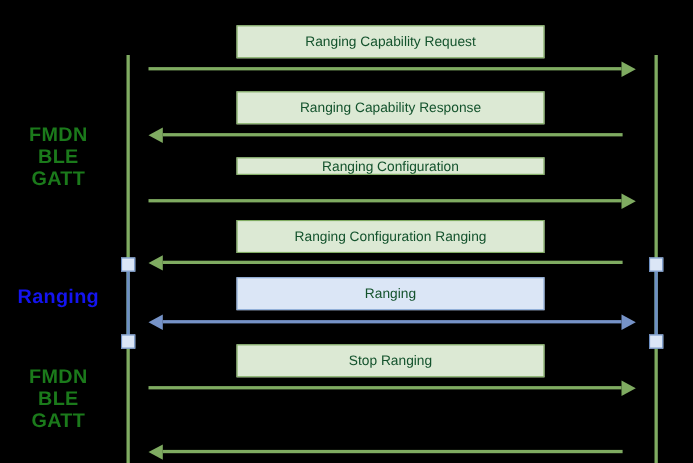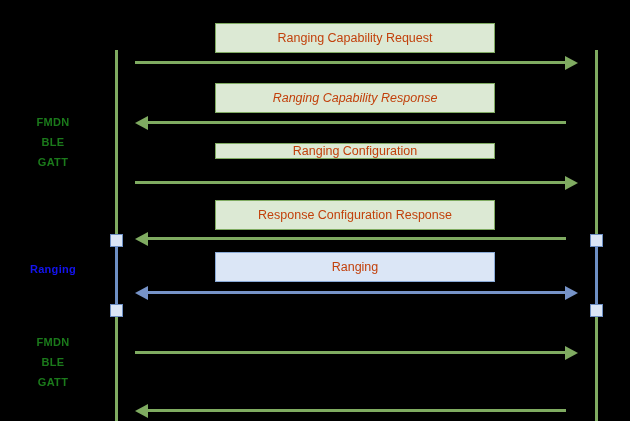--- a/index.html
+++ b/index.html
@@ -19,36 +19,36 @@
   .lifeline {
     position: absolute;
     width: 3px;
     background: #7fab61;
   }
   
   .phase-label {
     position: absolute;
     text-align: center;
     font-weight: bold;
-    font-size: 11px;
+    font-size: 18px;
     line-height: 20px;
     letter-spacing: 0.3px;
     white-space: pre-line;
   }
   .phase-label.green { color: #1b7a1b; }
   .phase-label.blue  { color: #1414f0; }
   
   .msg-box {
     position: absolute;
     box-sizing: border-box;
     display: flex;
     align-items: center;
     justify-content: center;
     font-size: 12.5px;
-    color: #c2410c;
+    color: #14532d;
     border-width: 1px;
     border-style: solid;
   }
   .msg-box.green {
     background: #dce9d4;
     border-color: #7fab61;
   }
   .msg-box.blue {
     background: #dbe6f6;
     border-color: #8aaad6;
@@ -97,41 +97,44 @@
 GATT</div>
     <div class="phase-label blue" style="left: 14px; top: 259px; width: 78px;">Ranging</div>
     <div class="phase-label green" style="left: 14px; top: 332px; width: 78px;">FMDN
 BLE
 GATT</div>
     <div class="msg-box green" style="left: 215px; top: 23px; width: 280px; height: 30px;">
       <span>Ranging Capability Request</span>
     </div>
     <div class="arrow-line green" style="left: 135px; width: 430px; top: 61px;"></div>
     <div class="arrow-head right green" style="top: 55.5px; left: 565px;"></div>
-    <div class="msg-box green" style="left: 215px; top: 83px; width: 280px; height: 30px; font-style: italic;">
+    <div class="msg-box green" style="left: 215px; top: 83px; width: 280px; height: 30px;">
       <span>Ranging Capability Response</span>
     </div>
     <div class="arrow-line green" style="left: 148px; width: 418px; top: 121px;"></div>
     <div class="arrow-head left green" style="top: 115.5px; left: 135px;"></div>
     <div class="msg-box green" style="left: 215px; top: 143px; width: 280px; height: 16px;">
       <span>Ranging Configuration</span>
     </div>
     <div class="arrow-line green" style="left: 135px; width: 430px; top: 181px;"></div>
     <div class="arrow-head right green" style="top: 175.5px; left: 565px;"></div>
     <div class="msg-box green" style="left: 215px; top: 200px; width: 280px; height: 30px;">
-      <span>Response Configuration Response</span>
+      <span>Ranging Configuration Ranging</span>
     </div>
     <div class="arrow-line green" style="left: 148px; width: 418px; top: 237px;"></div>
     <div class="arrow-head left green" style="top: 231.5px; left: 135px;"></div>
     <div class="msg-box blue" style="left: 215px; top: 252px; width: 280px; height: 30px;">
       <span>Ranging</span>
     </div>
     <div class="arrow-line blue" style="left: 148px; width: 417px; top: 291px;"></div>
     <div class="arrow-head left blue" style="top: 285.5px; left: 135px;"></div>
     <div class="arrow-head right blue" style="top: 285.5px; left: 565px;"></div>
+    <div class="msg-box green" style="left: 215px; top: 313px; width: 280px; height: 30px;">
+      <span>Stop Ranging</span>
+    </div>
     <div class="arrow-line green" style="left: 135px; width: 430px; top: 351px;"></div>
     <div class="arrow-head right green" style="top: 345.5px; left: 565px;"></div>
     <div class="arrow-line green" style="left: 148px; width: 418px; top: 409px;"></div>
     <div class="arrow-head left green" style="top: 403.5px; left: 135px;"></div>
     <div class="activation-bar" style="left: 115px; top: 240px; height: 70px;"></div>
     <div class="activation-marker" style="left: 110px; top: 233.5px;"></div>
     <div class="activation-marker" style="left: 110px; top: 303.5px;"></div>
     <div class="activation-bar" style="left: 595px; top: 240px; height: 70px;"></div>
     <div class="activation-marker" style="left: 590px; top: 233.5px;"></div>
     <div class="activation-marker" style="left: 590px; top: 303.5px;"></div>

